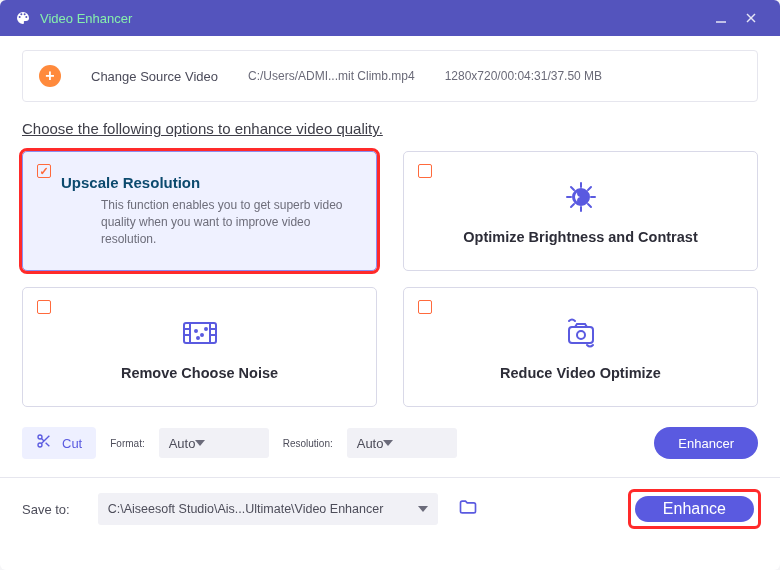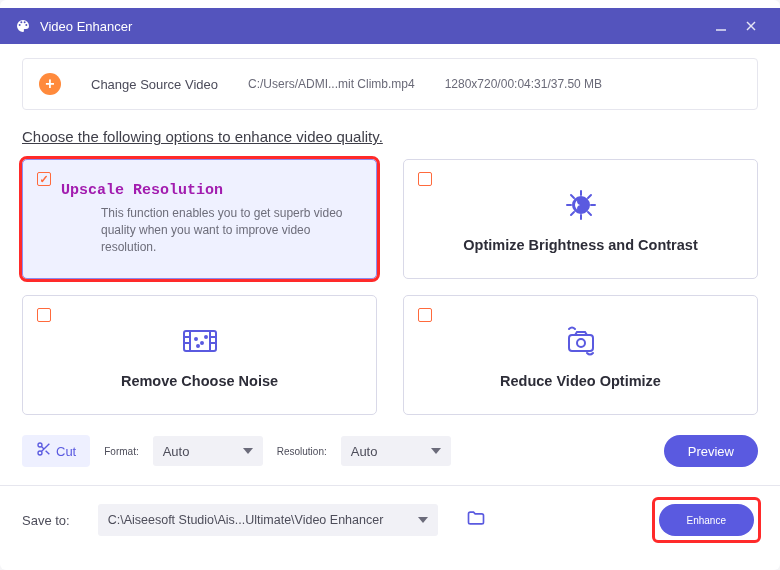--- a/index.html
+++ b/index.html
@@ -1,54 +1,54 @@
 <!DOCTYPE html>
 <html><head>
 <meta charset="utf-8">
 <style>
 * { box-sizing: border-box; margin: 0; padding: 0; font-family: -apple-system, BlinkMacSystemFont, "Segoe UI", sans-serif; }
 body { background: #f5f5f7; width: 780px; height: 570px; overflow: hidden; }
 .window { width: 780px; height: 570px; background: #fff; border-radius: 6px; overflow: hidden; display: flex; flex-direction: column; }
-.titlebar { background: #5454bd; height: 36px; display: flex; align-items: center; padding: 0 14px; color: #ffffff; margin-top: 8px; }
+.titlebar { background: #5454bd; height: 36px; display: flex; align-items: center; padding: 0 14px; color: #86efac; }
 .tb-icon { width: 18px; height: 18px; display: flex; align-items: center; justify-content: center; margin-right: 8px; }
 .tb-title { font-size: 13px; flex: 1; }
 .tb-min, .tb-close { width: 30px; height: 30px; display: flex; align-items: center; justify-content: center; cursor: pointer; opacity: 0.85; }
 .content { flex: 1; padding: 14px 22px 16px; display: flex; flex-direction: column; }
 .srcbar { border: 1px solid #e6e6ee; border-radius: 4px; background: #fff; height: 52px; display: flex; align-items: center; padding: 0 16px; gap: 30px; margin-bottom: 18px; }
 .plus-ic { width: 22px; height: 22px; background: #ff8a3c; border-radius: 50%; display: flex; align-items: center; justify-content: center; color: #fff; font-weight: bold; font-size: 16px; line-height: 1; }
 .srclabel { font-size: 13px; color: #4b4b5a; }
 .srcpath { font-size: 12px; color: #6a6a78; }
 .srcinfo { font-size: 12px; color: #6a6a78; }
 .prompt { font-size: 15px; color: #3e3e48; margin-bottom: 14px; text-decoration: underline; }
 .grid { display: grid; grid-template-columns: 1fr 1fr; gap: 16px 26px; margin-bottom: 20px; }
 .card { border: 1px solid #d9d9e8; border-radius: 5px; height: 120px; padding: 14px 16px; position: relative; display: flex; flex-direction: column; align-items: center; justify-content: center; cursor: pointer; }
 .card.sel { background: #eff1ff; border-color: #8b8bf0; }
 .card.hlred { outline: 3px solid #ff2a2a; }
 .chk { position: absolute; top: 12px; left: 14px; width: 14px; height: 14px; border: 1.5px solid #ff6a3c; border-radius: 2px; display: flex; align-items: center; justify-content: center; }
 .chk.on::after { content: "✓"; font-size: 11px; color: #ff6a3c; font-weight: bold; line-height: 1; }
 .card-body-text { padding-left: 22px; text-align: left; width: 100%; }
-.card-title { font-weight: 600; font-size: 15px; color: #a21caf; font-family: Liberation Mono, monospace; }
+.card-title { font-weight: 600; font-size: 15px; color: #0c4a6e; }
 .card-desc { font-size: 12px; color: #6d6d7a; margin-top: 6px; line-height: 1.4; margin-left: 40px; }
 .card-iconwrap { display: flex; flex-direction: column; align-items: center; gap: 12px; width: 100%; }
 .card-ic { width: 48px; height: 40px; display: flex; align-items: center; justify-content: center; color: #5a5ae0; }
 .card-caption { font-weight: 600; font-size: 14.5px; color: #2d2d38; text-align: center; }
 .toolbar { display: flex; align-items: center; gap: 14px; margin-bottom: 6px; }
-.cutbtn { background: #eef0ff; border-radius: 4px; height: 32px; display: flex; align-items: center; padding: 13px 14px; gap: 4px; cursor: pointer; }
+.cutbtn { background: #eef0ff; border-radius: 4px; height: 32px; display: flex; align-items: center; padding: 13px 14px; gap: 10px; cursor: pointer; }
 .cutbtn .scissors { color: #5a5ae0; }
 .cutbtn .lbl { color: #5a5ae0; font-size: 13px; }
 .toollabel { font-size: 10px; color: #4d4d5a; }
-.sel-dd { height: 30px; min-width: 110px; background: #f1f1f6; border-radius: 3px; display: flex; align-items: center; justify-content: space-between; padding: 0 10px; cursor: pointer; font-size: 13px; color: #4d4d5a; }
+.sel-dd { height: 30px; min-width: 110px; background: #f1f1f6; border-radius: 3px; display: flex; align-items: center; padding: 0 10px; cursor: pointer; font-size: 13px; color: #4d4d5a; }
 .caret-dn { width: 0; height: 0; border-left: 5px solid transparent; border-right: 5px solid transparent; border-top: 6px solid #6b6b7a; }
 .btn-preview { margin-left: auto; background: #5a5ae0; color: #fff; border: none; height: 32px; padding: 0 24px; border-radius: 16px; font-size: 13px; cursor: pointer; }
 .divider { height: 1px; background: #e6e6ee; margin: 12px -22px 14px; }
-.savebar { display: flex; align-items: center; gap: 28px; }
+.savebar { display: flex; align-items: center; gap: 20px; }
 .savelabel { font-size: 13px; color: #4d4d5a; }
-.savepath { flex: 1; max-width: 340px; height: 32px; background: #f1f1f6; border-radius: 3px; display: flex; align-items: center; justify-content: space-between; padding: 0 10px; font-size: 12.5px; color: #4d4d5a; cursor: pointer; }
+.savepath { flex: 1; max-width: 340px; height: 32px; background: #f1f1f6; border-radius: 3px; display: flex; align-items: center; justify-content: space-between; padding: 0 10px; font-size: 12.5px; color: #4d4d5a; cursor: pointer; margin-left: 8px; }
 .folder-ic { color: #5a5ae0; cursor: pointer; }
-.btn-enhance { margin-left: auto; background: #5a5ae0; color: #fff; border: none; height: 32px; padding: 0 28px; border-radius: 17px; font-size: 10px; cursor: pointer; }
+.btn-enhance { margin-left: auto; background: #5a5ae0; color: #fff; border: none; height: 26px; padding: 0 28px; border-radius: 17px; font-size: 16px; cursor: pointer; }
 .btn-enhance-wrap { margin-left: auto; outline: 3px solid #ff2a2a; padding: 4px; border-radius: 3px; }
 </style>
 </head>
 <body>
 
 <div class="window">
   <div class="titlebar">
     <span class="tb-icon">
       <svg viewBox="0 0 24 24" width="16" height="16" fill="#fff">
           <path d="M12 3a9 9 0 0 0 0 18c1 0 1.5-.7 1.5-1.4 0-.6-.3-1-.3-1.6 0-1 .8-1.5 1.8-1.5h1.5A4.5 4.5 0 0 0 21 12 9 9 0 0 0 12 3Zm-5 9a1.5 1.5 0 1 1 0-3 1.5 1.5 0 0 1 0 3Zm2.5-4A1.5 1.5 0 1 1 11 6.5 1.5 1.5 0 0 1 9.5 8Zm5 0A1.5 1.5 0 1 1 16 6.5 1.5 1.5 0 0 1 14.5 8Zm2.5 4a1.5 1.5 0 1 1 0-3 1.5 1.5 0 0 1 0 3Z"></path>
@@ -162,21 +162,21 @@
         <span>Auto</span>
         <span class="caret-dn"></span>
       </div>
 
       <span class="toollabel">Resolution:</span>
       <div class="sel-dd">
         <span>Auto</span>
         <span class="caret-dn"></span>
       </div>
 
-      <button class="btn-preview">Preview</button>
+      <button class="btn-preview">Enhancer</button>
     </div>
 
     <div class="divider"></div>
 
     <div class="savebar">
       <span class="savelabel">Save to:</span>
       <div class="savepath">
         <span>C:\Aiseesoft Studio\Ais...Ultimate\Video Enhancer</span>
         <span class="caret-dn"></span>
       </div>

